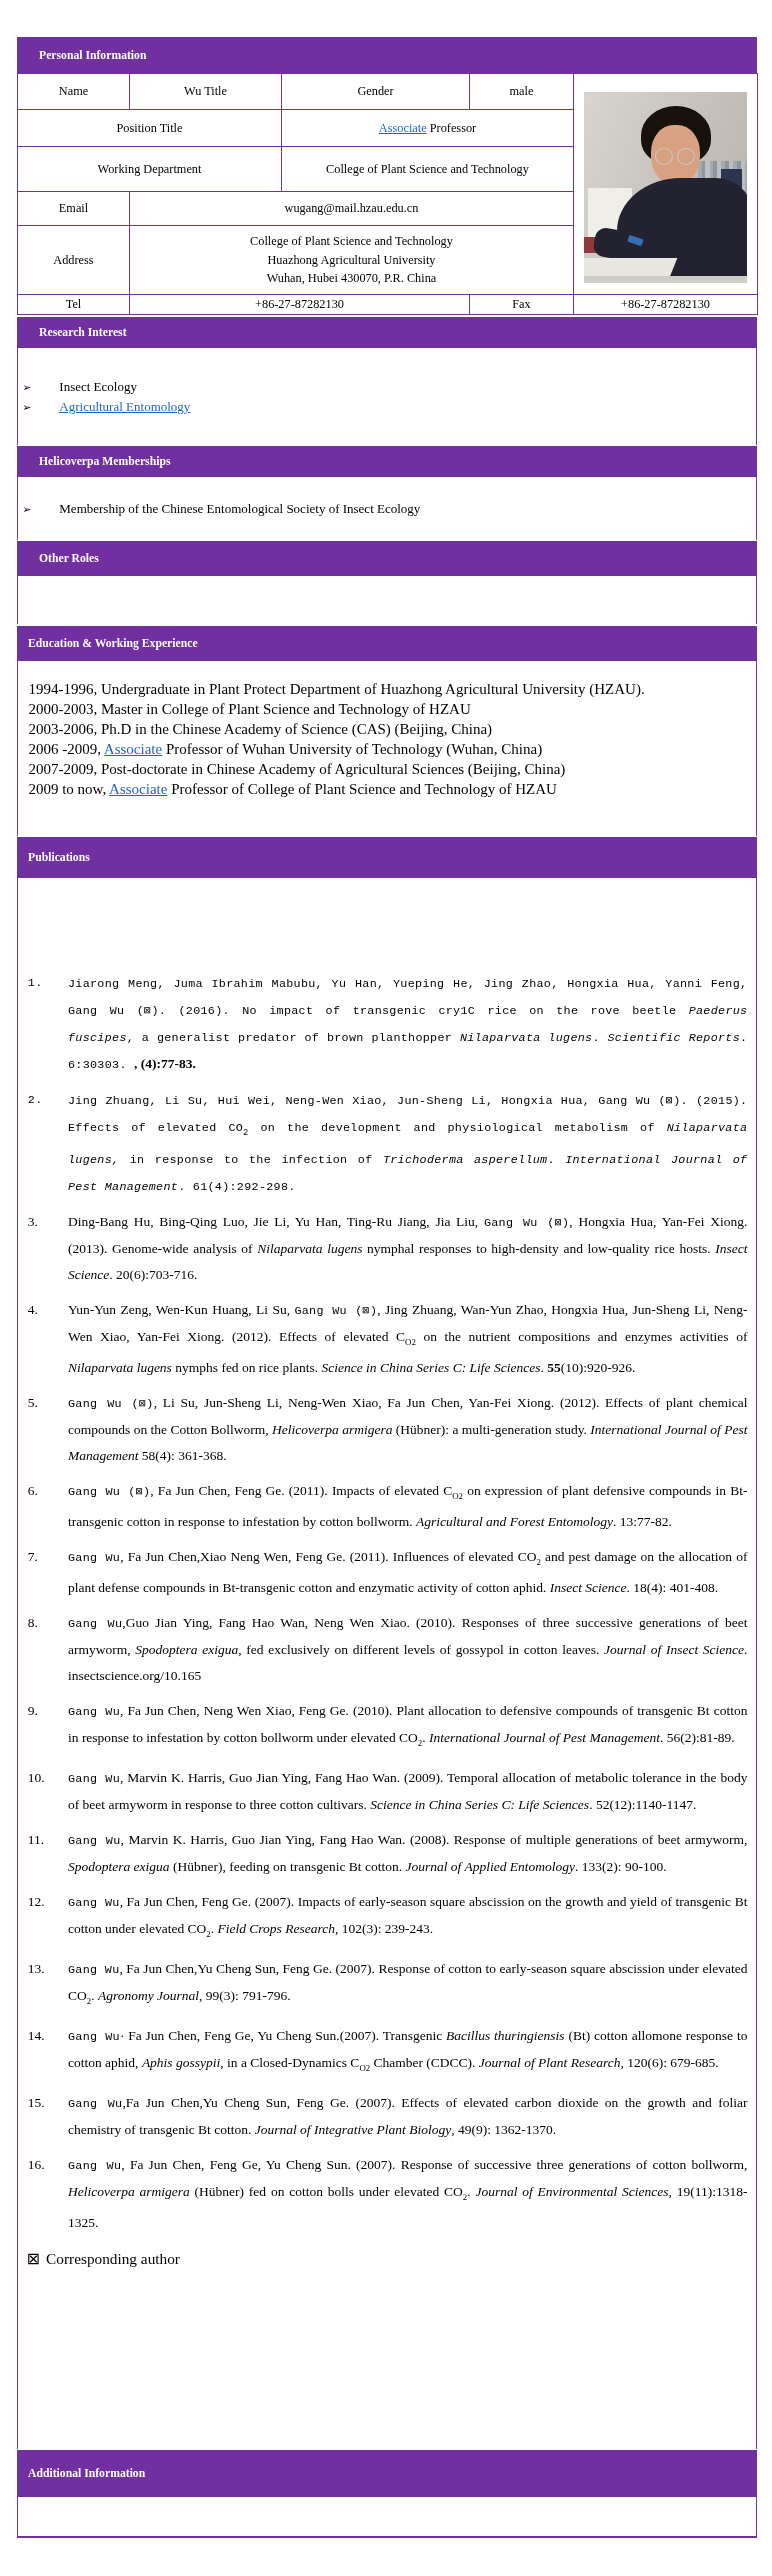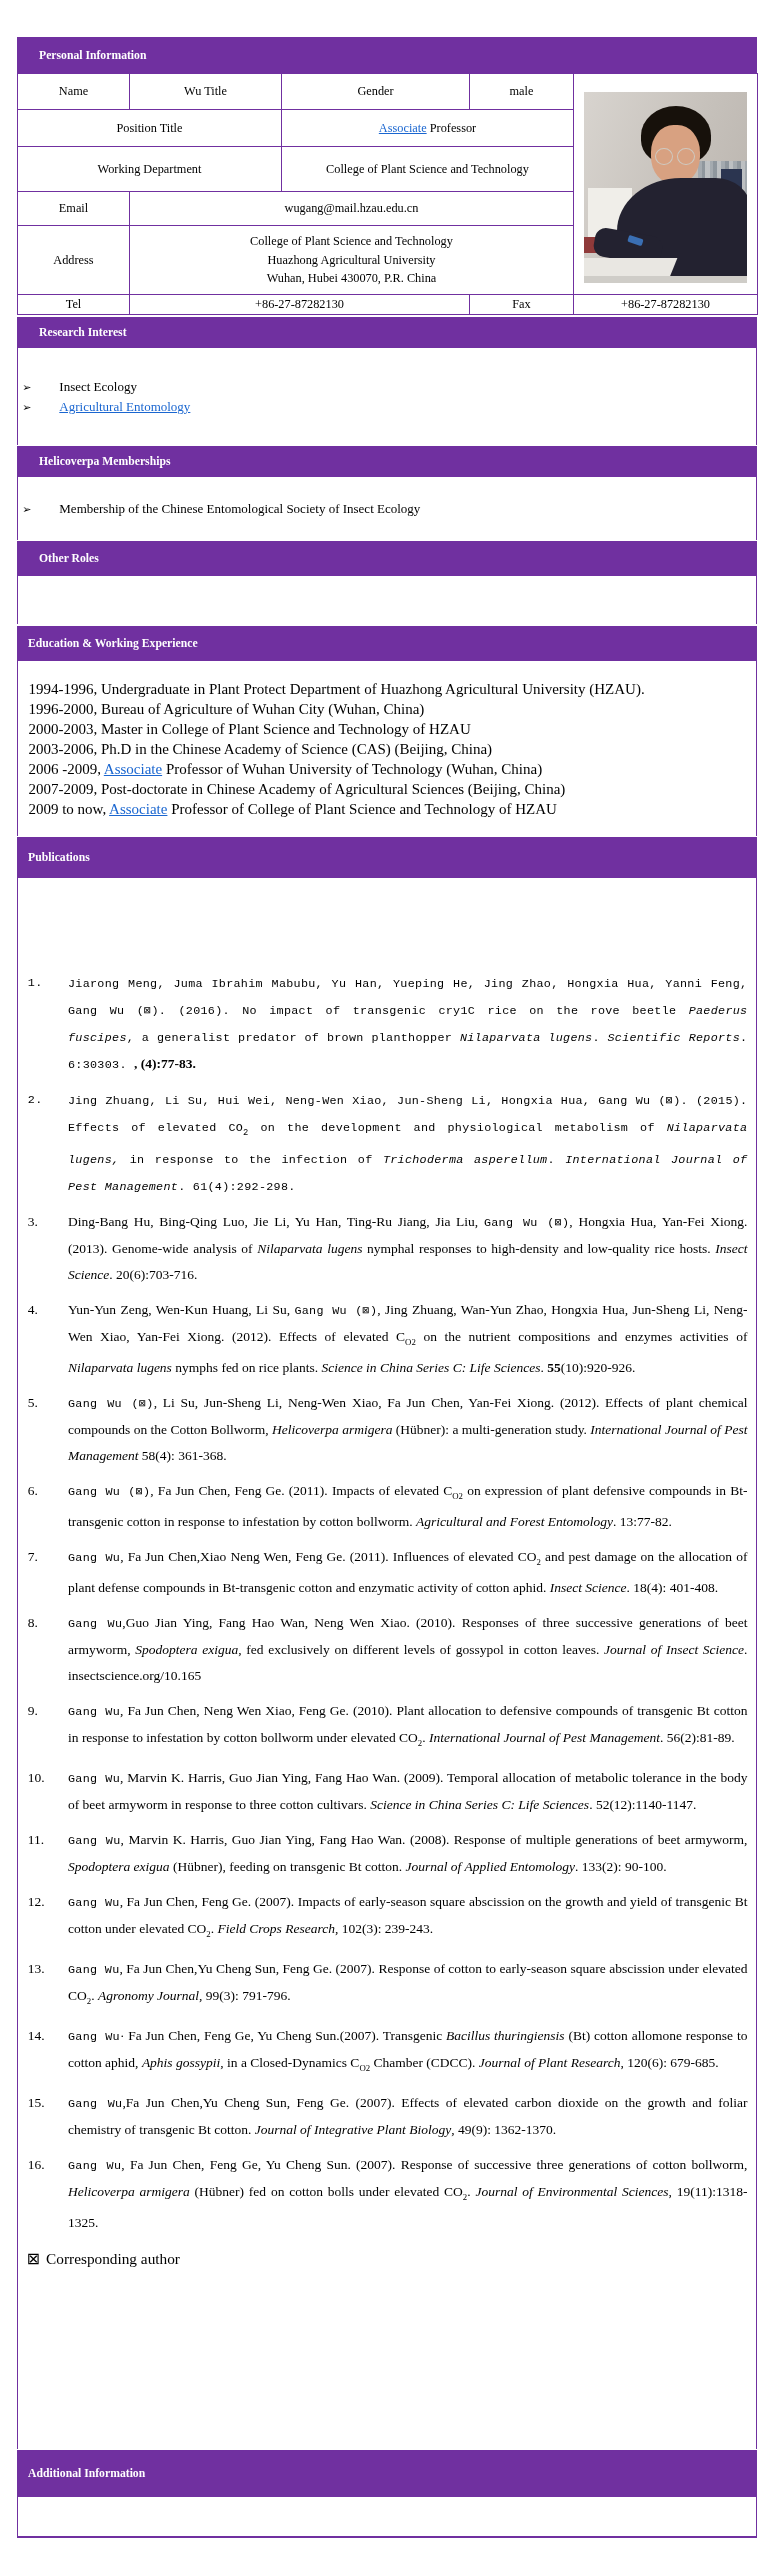--- a/index.html
+++ b/index.html
@@ -185,21 +185,20 @@
   <div class="band b-other">
     <span>Other Roles</span>
   </div>
   <div class="panel p-other"></div>
 
   <div class="band b-edu indent">
     <span>Education &amp; Working Experience</span>
   </div>
   <div class="panel p-edu" id="eduList">
       <div class="edu-line"><span>1994-1996, Undergraduate in Plant Protect Department of Huazhong Agricultural University (HZAU).</span></div>
-      <div class="edu-line"><span>1996-2000, Bureau of Agriculture of Wuhan City (Wuhan, China)</span></div>
       <div class="edu-line"><span>2000-2003, Master in College of Plant Science and Technology of HZAU</span></div>
       <div class="edu-line"><span>2003-2006, Ph.D in the Chinese Academy of Science (CAS) (Beijing, China)</span></div>
       <div class="edu-line"><span>2006 -2009, </span><span class="link">Associate</span><span> Professor of Wuhan University of Technology (Wuhan, China)</span></div>
       <div class="edu-line"><span>2007-2009, Post-doctorate in Chinese Academy of Agricultural Sciences (Beijing, China)</span></div>
       <div class="edu-line"><span>2009 to now, </span><span class="link">Associate</span><span> Professor of College of Plant Science and Technology of HZAU</span></div>
     </div>
 
   <div class="band b-pub indent">
     <span>Publications</span>
   </div>

